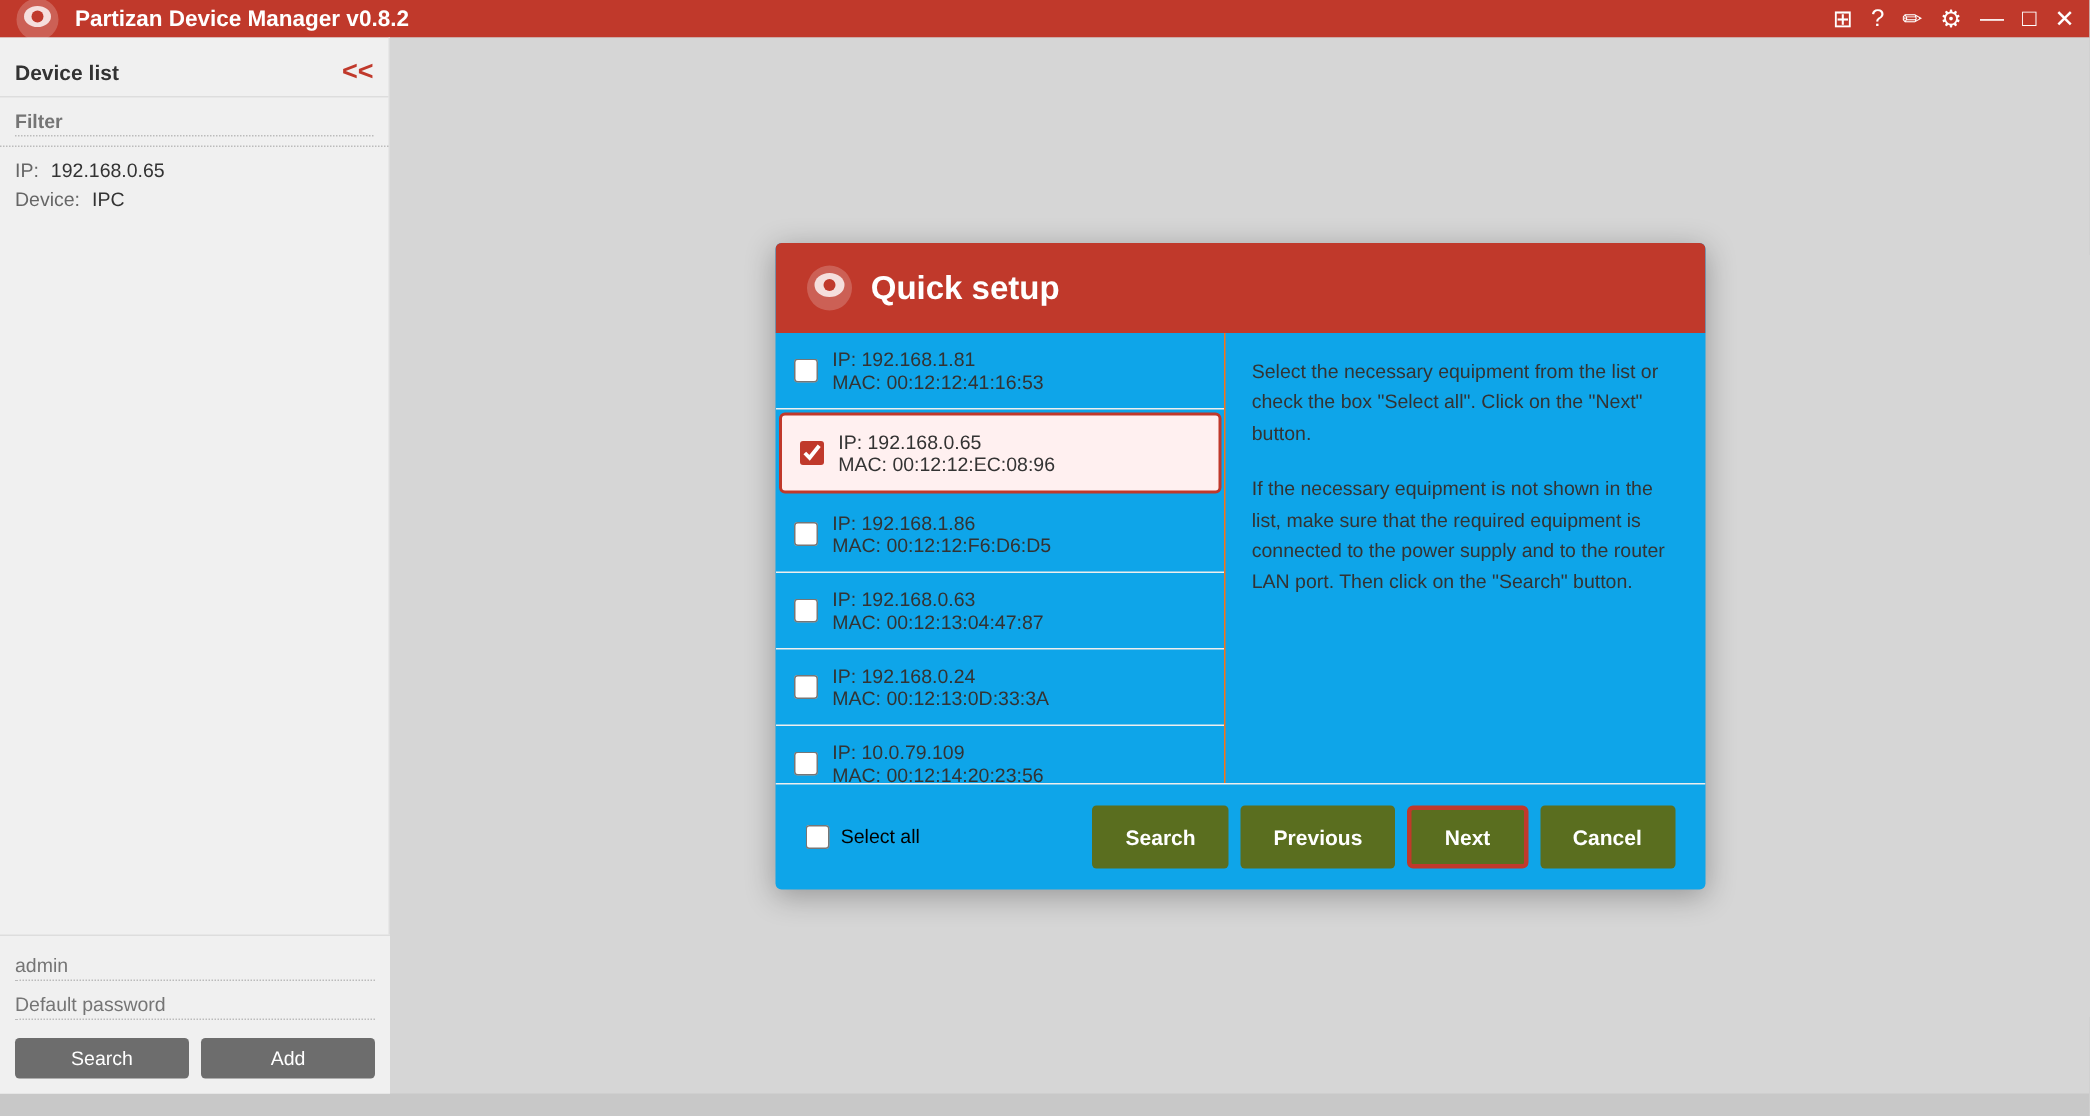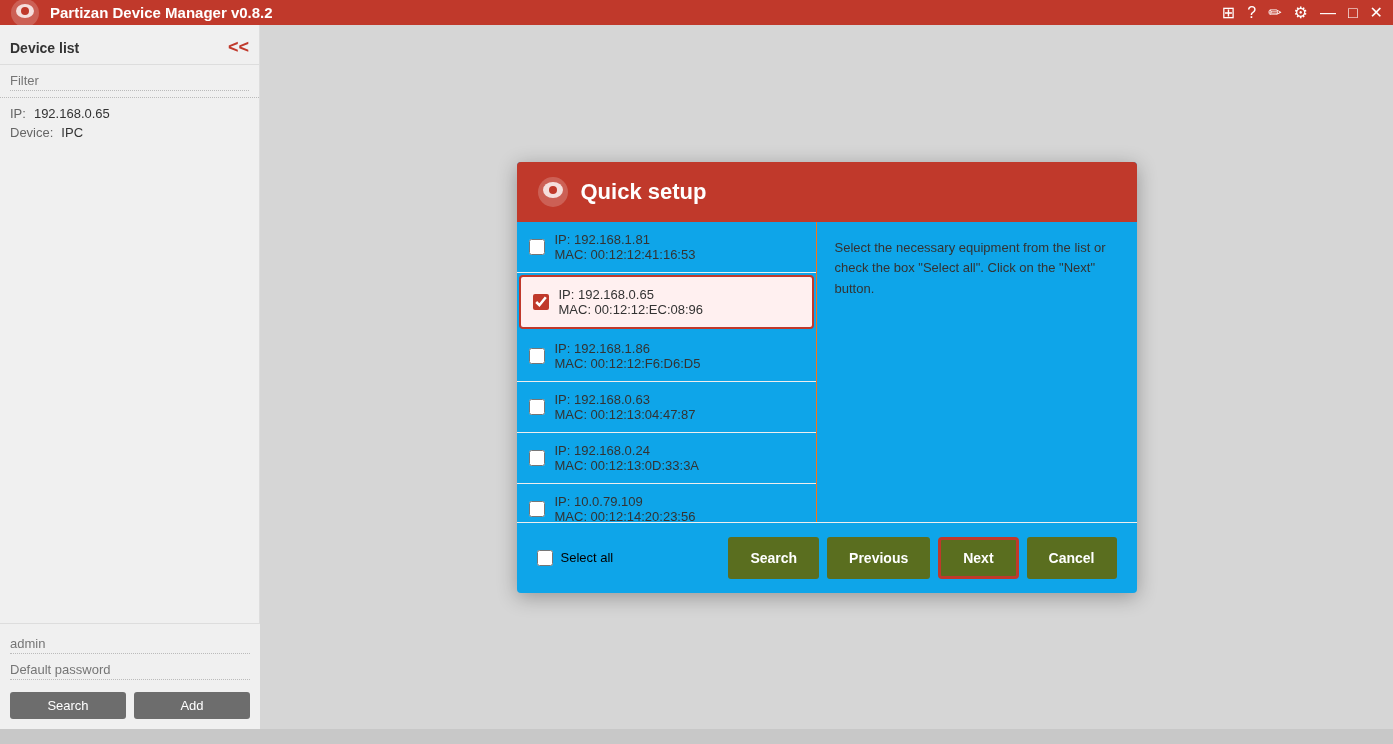--- a/index.html
+++ b/index.html
@@ -87,20 +87,21 @@
     }
     .sidebar-filter input {
       width: 100%;
       border: none;
       background: transparent;
       font-size: 13px;
       color: #888;
       outline: none;
       border-bottom: 1px dotted #bbb;
       padding: 2px 0;
+      font-weight: bold;
     }
     .sidebar-device-info {
       padding: 8px 10px;
     }
     .sidebar-device-info .info-row {
       display: flex;
       gap: 8px;
       margin-bottom: 4px;
       font-size: 13px;
       color: #333;
@@ -399,20 +400,21 @@
                 <input type="checkbox" style="">
                 <div class="device-item-info">
                   <span>IP: 10.0.79.109</span>
                   <span>MAC: 00:12:14:20:23:56</span>
                 </div>
               </div>
             </div>
 
           <div class="info-panel">
             <div class="info-text-block">Select the necessary equipment from the list or check the box "Select all". Click on the "Next" button.</div>
+            <div class="info-text-block">If the necessary equipment is not shown in the list, make sure that the required equipment is connected to the power supply and to the router LAN port. Then click on the "Search" button.</div>
           </div>
         </div>
 
         <div class="modal-footer">
           <div class="select-all-row">
             <input type="checkbox" style="">
             <span>Select all</span>
           </div>
           <div class="footer-buttons">
             <button class="btn-green">Search</button>

